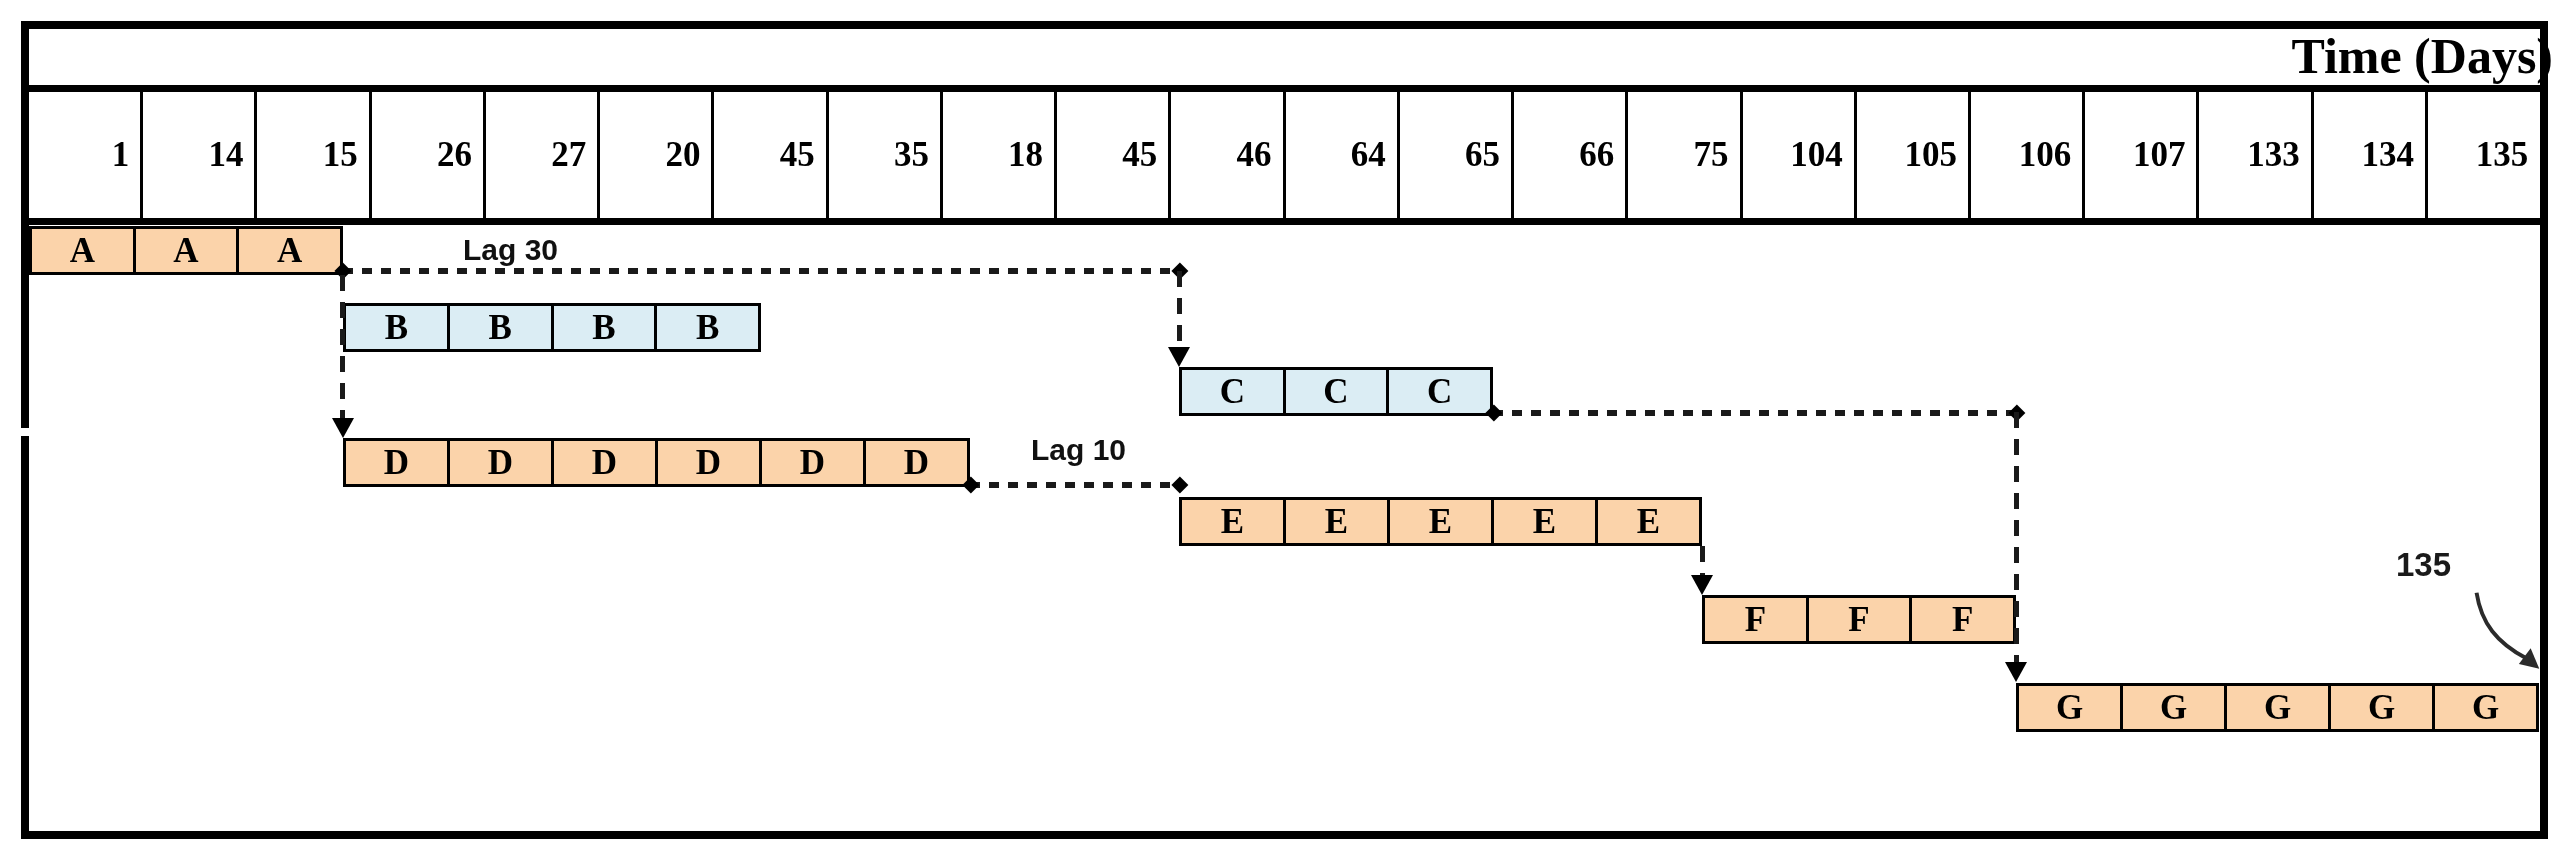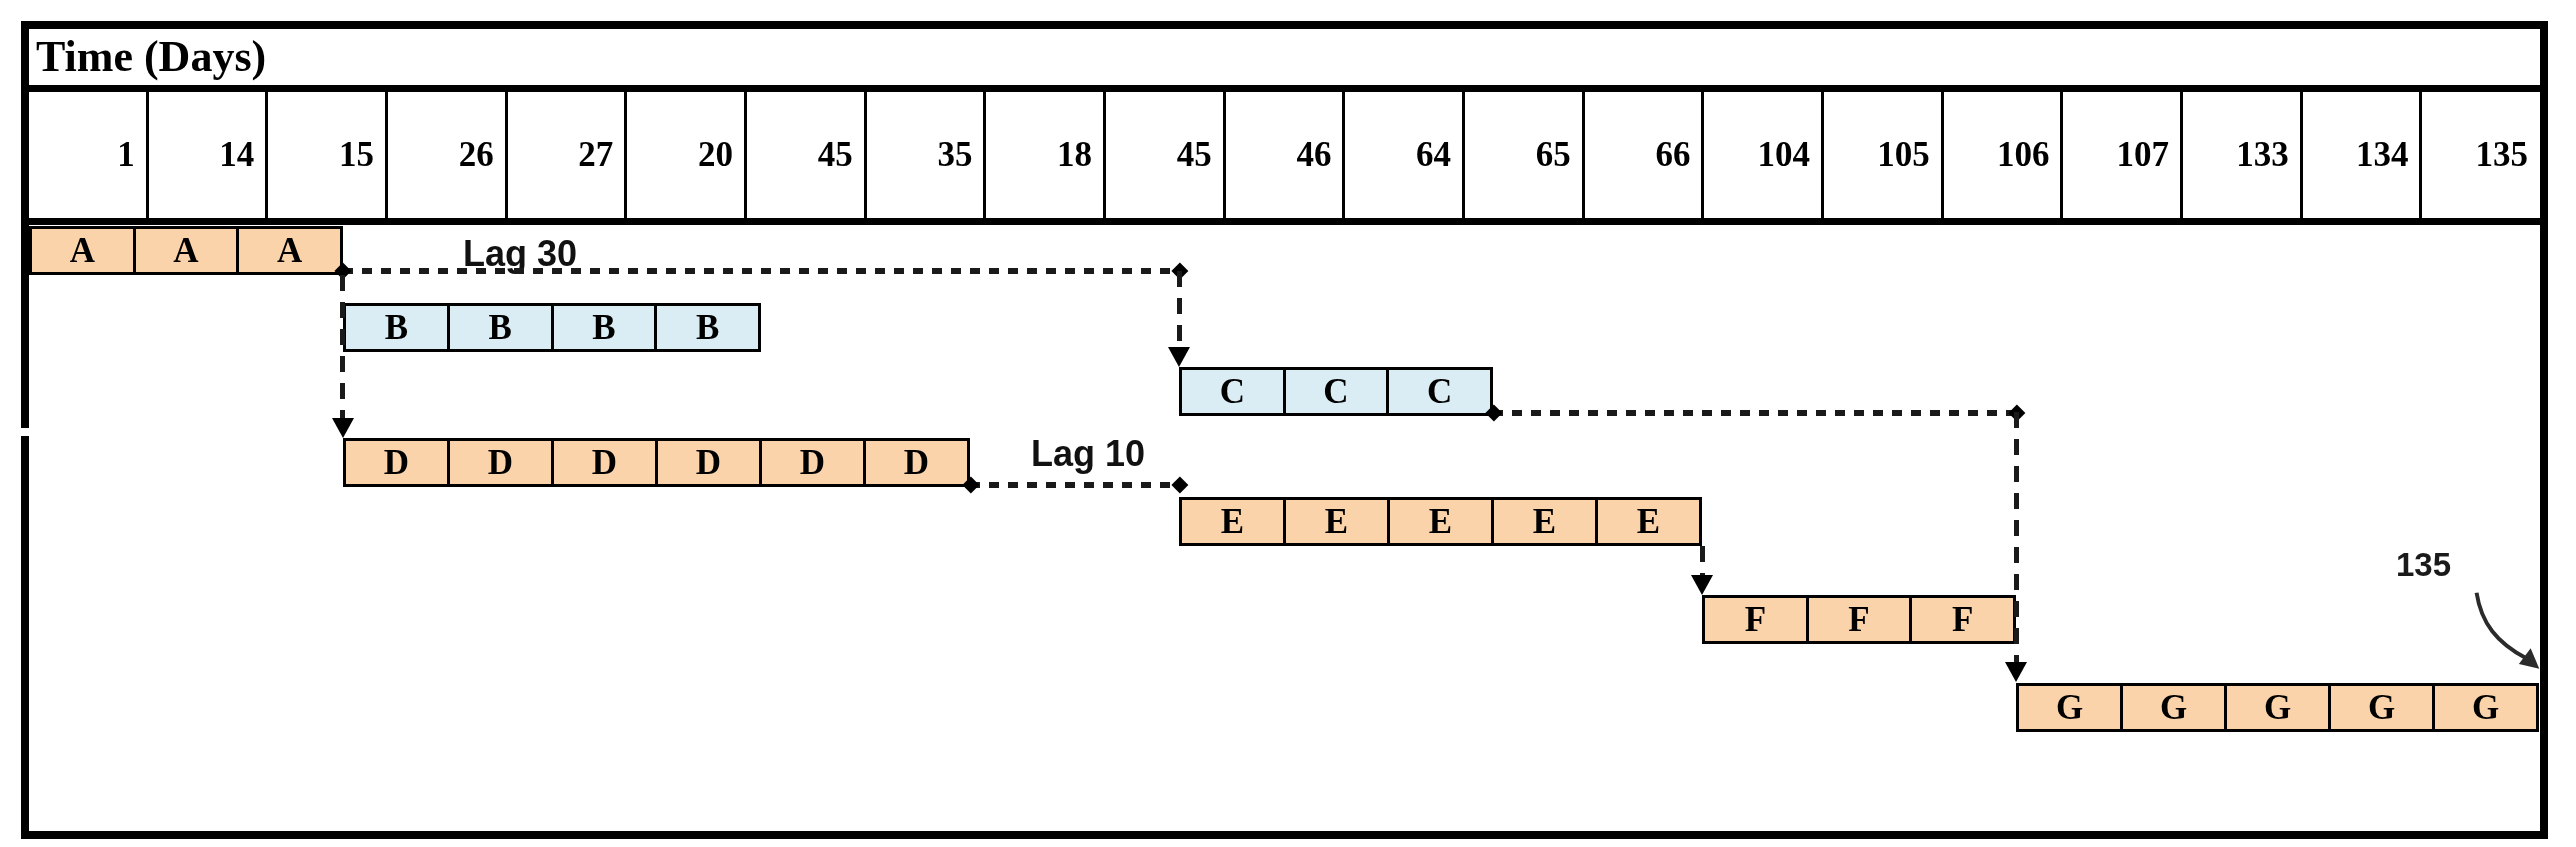--- a/index.html
+++ b/index.html
@@ -1,21 +1,21 @@
 <!DOCTYPE html>
 <html style="font-size:12.6px"><head>
 <meta charset="utf-8">
 <style>
   html,body{margin:0;padding:0;background:#fff;}
   #page{position:relative;width:2576px;height:848px;background:#fff;
         font-family:"Liberation Serif",serif;overflow:hidden;}
   .frame{position:absolute;left:20.5px;top:21px;width:2527px;height:818px;
          border:8.7px solid #000;box-sizing:border-box;background:#fff;}
-  .chart-title{position:absolute;left:36px;top:28px;width:2527px;height:57px;
-         text-align:left;font-weight:bold;font-size:44px;line-height:57px;color:#000;}
+  .chart-title{position:absolute;left:26px;top:28px;width:2527px;height:57px;
+         text-align:right;font-weight:bold;font-size:50px;line-height:57px;color:#000;}
   .divider{position:absolute;left:20.5px;width:2527px;height:7px;background:#000;}
   #divider-title{top:85px;}
   #divider-header{top:218px;}
   .header-row{position:absolute;left:29px;top:92px;width:2510px;height:126px;display:flex;}
   .hcell{flex:1;border-right:3.1px solid #000;box-sizing:border-box;
          display:flex;align-items:center;justify-content:flex-end;
          padding-right:11px;font-weight:bold;font-size:35px;color:#000;}
   .hcell:last-child{border-right:none;}
   .bar{position:absolute;display:flex;border:3.9px solid #000;box-sizing:border-box;}
   .bcell{flex:1;border-left:3.1px solid #000;box-sizing:border-box;
@@ -24,21 +24,21 @@
   .bcell:first-child{border-left:none;}
   .hline{position:absolute;height:5.5px;
          background:repeating-linear-gradient(90deg,#1a1a1a 0 10.2px,rgba(0,0,0,0) 10.2px 19px);}
   .vline{position:absolute;width:4.7px;
          background:repeating-linear-gradient(180deg,#1a1a1a 0 15.7px,rgba(0,0,0,0) 15.7px 27px);}
   .dot{position:absolute;width:11.8px;height:11.8px;background:#000;transform:rotate(45deg);}
   .arrow-down{position:absolute;width:0;height:0;
          border-left:11px solid transparent;border-right:11px solid transparent;
          border-top:20.5px solid #000;}
   .lag{position:absolute;font-family:"Liberation Sans",sans-serif;
-       font-weight:bold;font-size:36px;color:#111;white-space:nowrap;}
+       font-weight:bold;font-size:30px;color:#111;white-space:nowrap;}
   .finish-label{position:absolute;font-family:"Liberation Sans",sans-serif;
        font-weight:bold;font-size:33px;color:#1a1a1a;}
   .finish-arrow-svg{position:absolute;left:2453px;top:588px;}
   .notch{position:absolute;left:20.5px;top:428px;width:8.7px;height:7.9px;background:#fff;}
 </style>
 </head>
 <body>
 
 <div id="page">
   <div class="frame"></div>
@@ -54,20 +54,21 @@
       <div class="hcell">27</div>
       <div class="hcell">20</div>
       <div class="hcell">45</div>
       <div class="hcell">35</div>
       <div class="hcell">18</div>
       <div class="hcell">45</div>
       <div class="hcell">46</div>
       <div class="hcell">64</div>
       <div class="hcell">65</div>
       <div class="hcell">66</div>
+      <div class="hcell">75</div>
       <div class="hcell">104</div>
       <div class="hcell">105</div>
       <div class="hcell">106</div>
       <div class="hcell">107</div>
       <div class="hcell">133</div>
       <div class="hcell">134</div>
       <div class="hcell">135</div>
     </div>
   <div class="divider" id="divider-header"></div>
 

